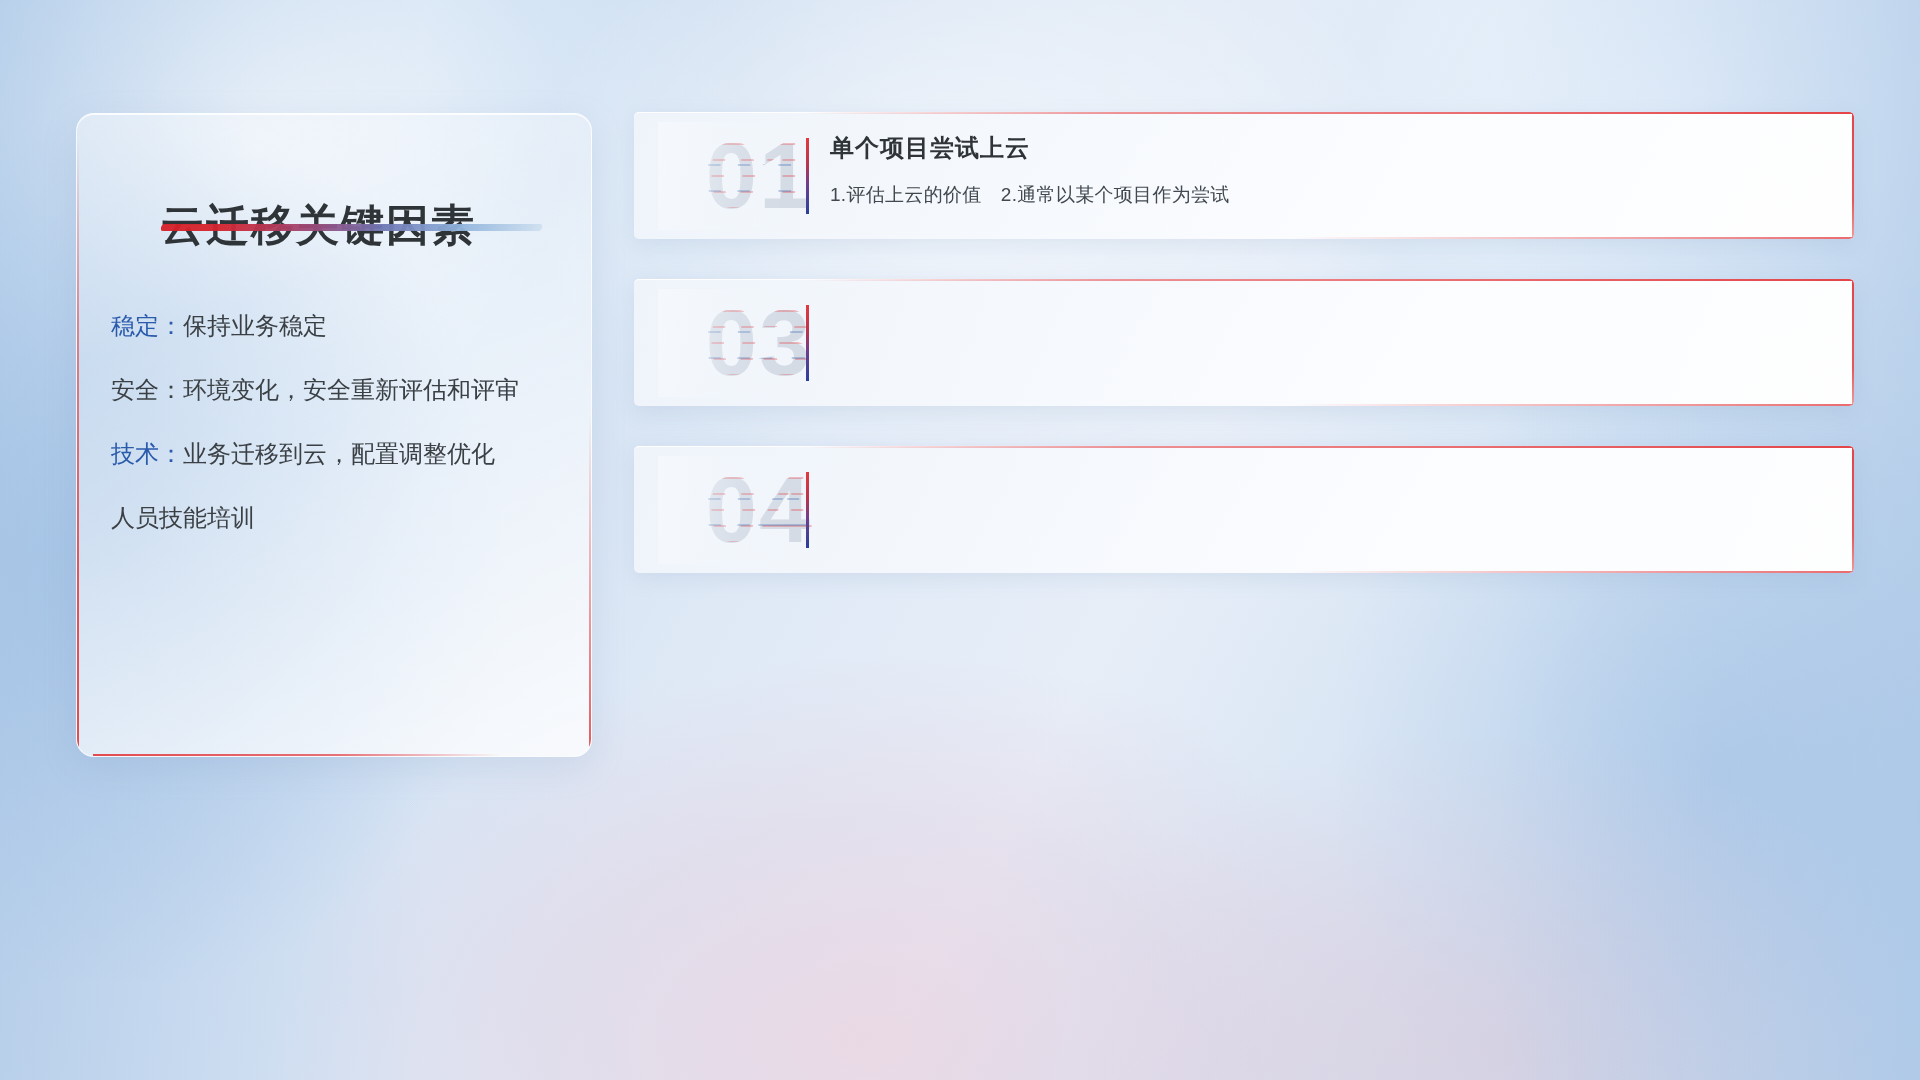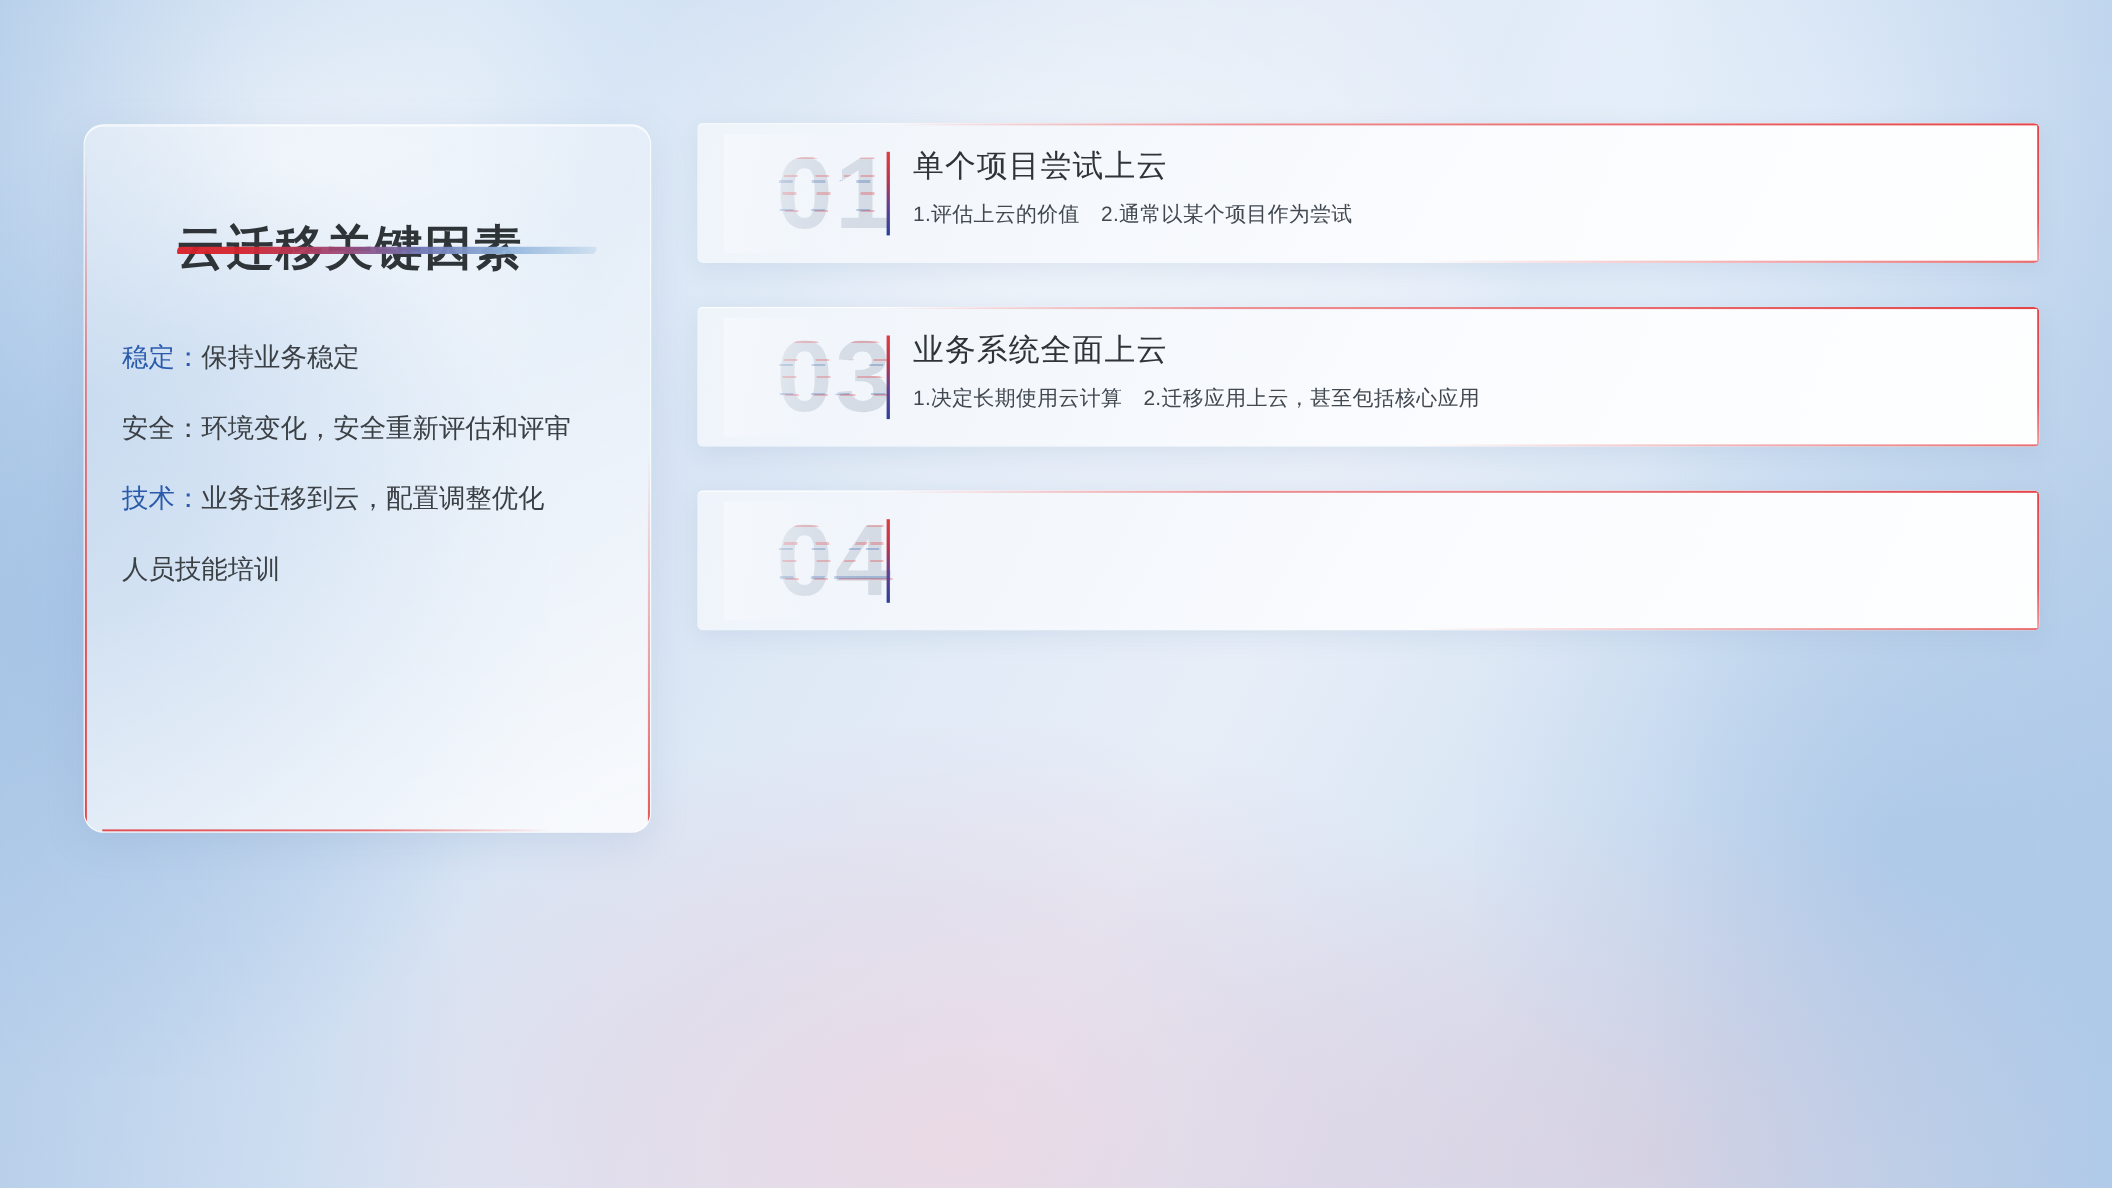--- a/index.html
+++ b/index.html
@@ -148,21 +148,21 @@
     background:linear-gradient(100deg,rgba(246,249,253,.85) 0%,rgba(246,249,253,.15) 38%,rgba(255,255,255,0) 62%);
     pointer-events:none;
   }
 
   .card-divider{
     position:absolute;left:172px;top:26px;width:3px;height:76px;
     background:linear-gradient(180deg,#e23a3e 0%,#b8354f 35%,#6b3f8e 62%,#28409a 100%);
   }
   .card-title{
     position:absolute;left:196px;top:20px;
-    font-size:28px;font-weight:normal;color:#2f3438;letter-spacing:1px;white-space:nowrap;
+    font-size:24px;font-weight:bold;color:#2f3438;letter-spacing:1px;white-space:nowrap;
   }
   .card-desc{
     position:absolute;left:196px;top:70px;
     font-size:19px;color:#414850;letter-spacing:.3px;white-space:nowrap;
   }
 </style>
 </head>
 <body>
 
 <div class="bg bg-base">
@@ -220,22 +220,20 @@
 
   <div class="card">
     <div class="accent-top"></div>
     <div class="accent-right"></div>
     <div class="accent-bottom"></div>
     <div class="card-num">03</div>
     <div class="num-layer num-red">03</div>
     <div class="num-layer num-blue">03</div>
     <div class="num-fade"></div>
     <div class="card-divider"></div>
-    <div class="card-title">业务系统全面上云</div>
-    <div class="card-desc">1.决定长期使用云计算　2.迁移应用上云，甚至包括核心应用</div>
   </div>
 
   <div class="card">
     <div class="accent-top"></div>
     <div class="accent-right"></div>
     <div class="accent-bottom"></div>
     <div class="card-num">04</div>
     <div class="num-layer num-red">04</div>
     <div class="num-layer num-blue">04</div>
     <div class="num-fade"></div>

